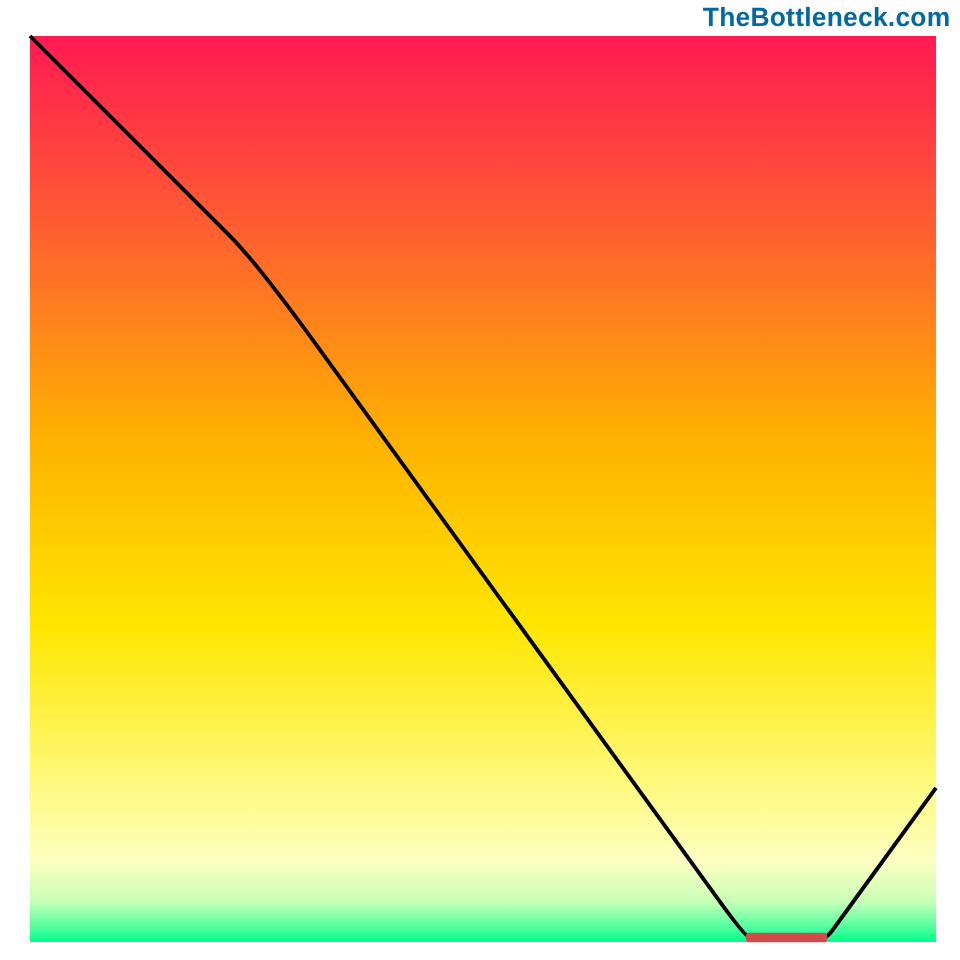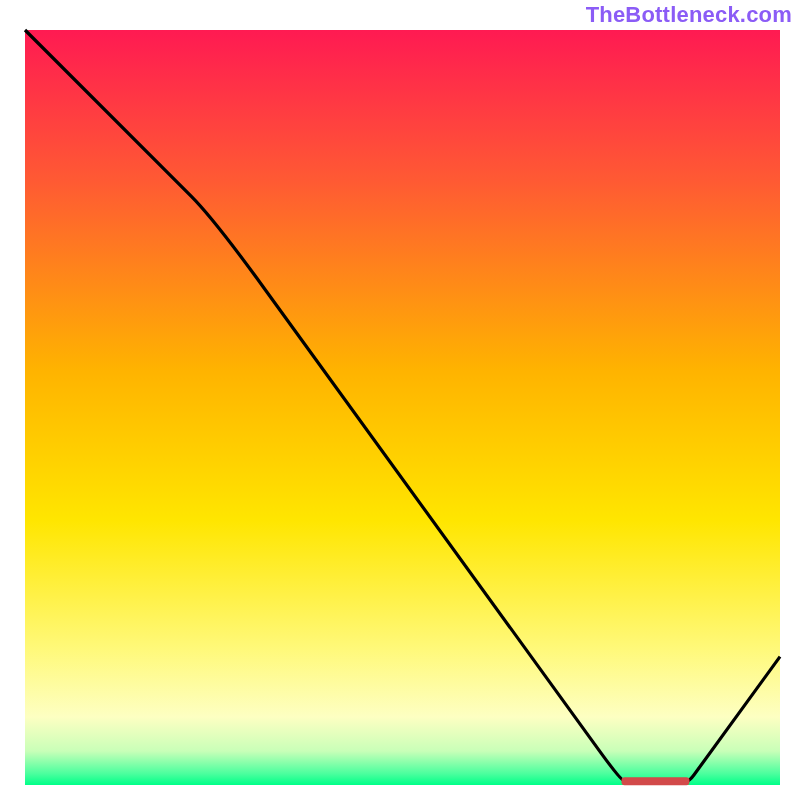--- a/index.html
+++ b/index.html
@@ -15,21 +15,21 @@
     position: relative;
     width: 800px;
     height: 800px;
   }
   .watermark {
     position: absolute;
     top: 2px;
     right: 8px;
     font-size: 22px;
     font-weight: 600;
-    color: #8b5cf6;
+    color: #0369a1;
     letter-spacing: 0.2px;
     user-select: none;
   }
   svg {
     display: block;
   }
 </style>
 </head>
 <body>
 

